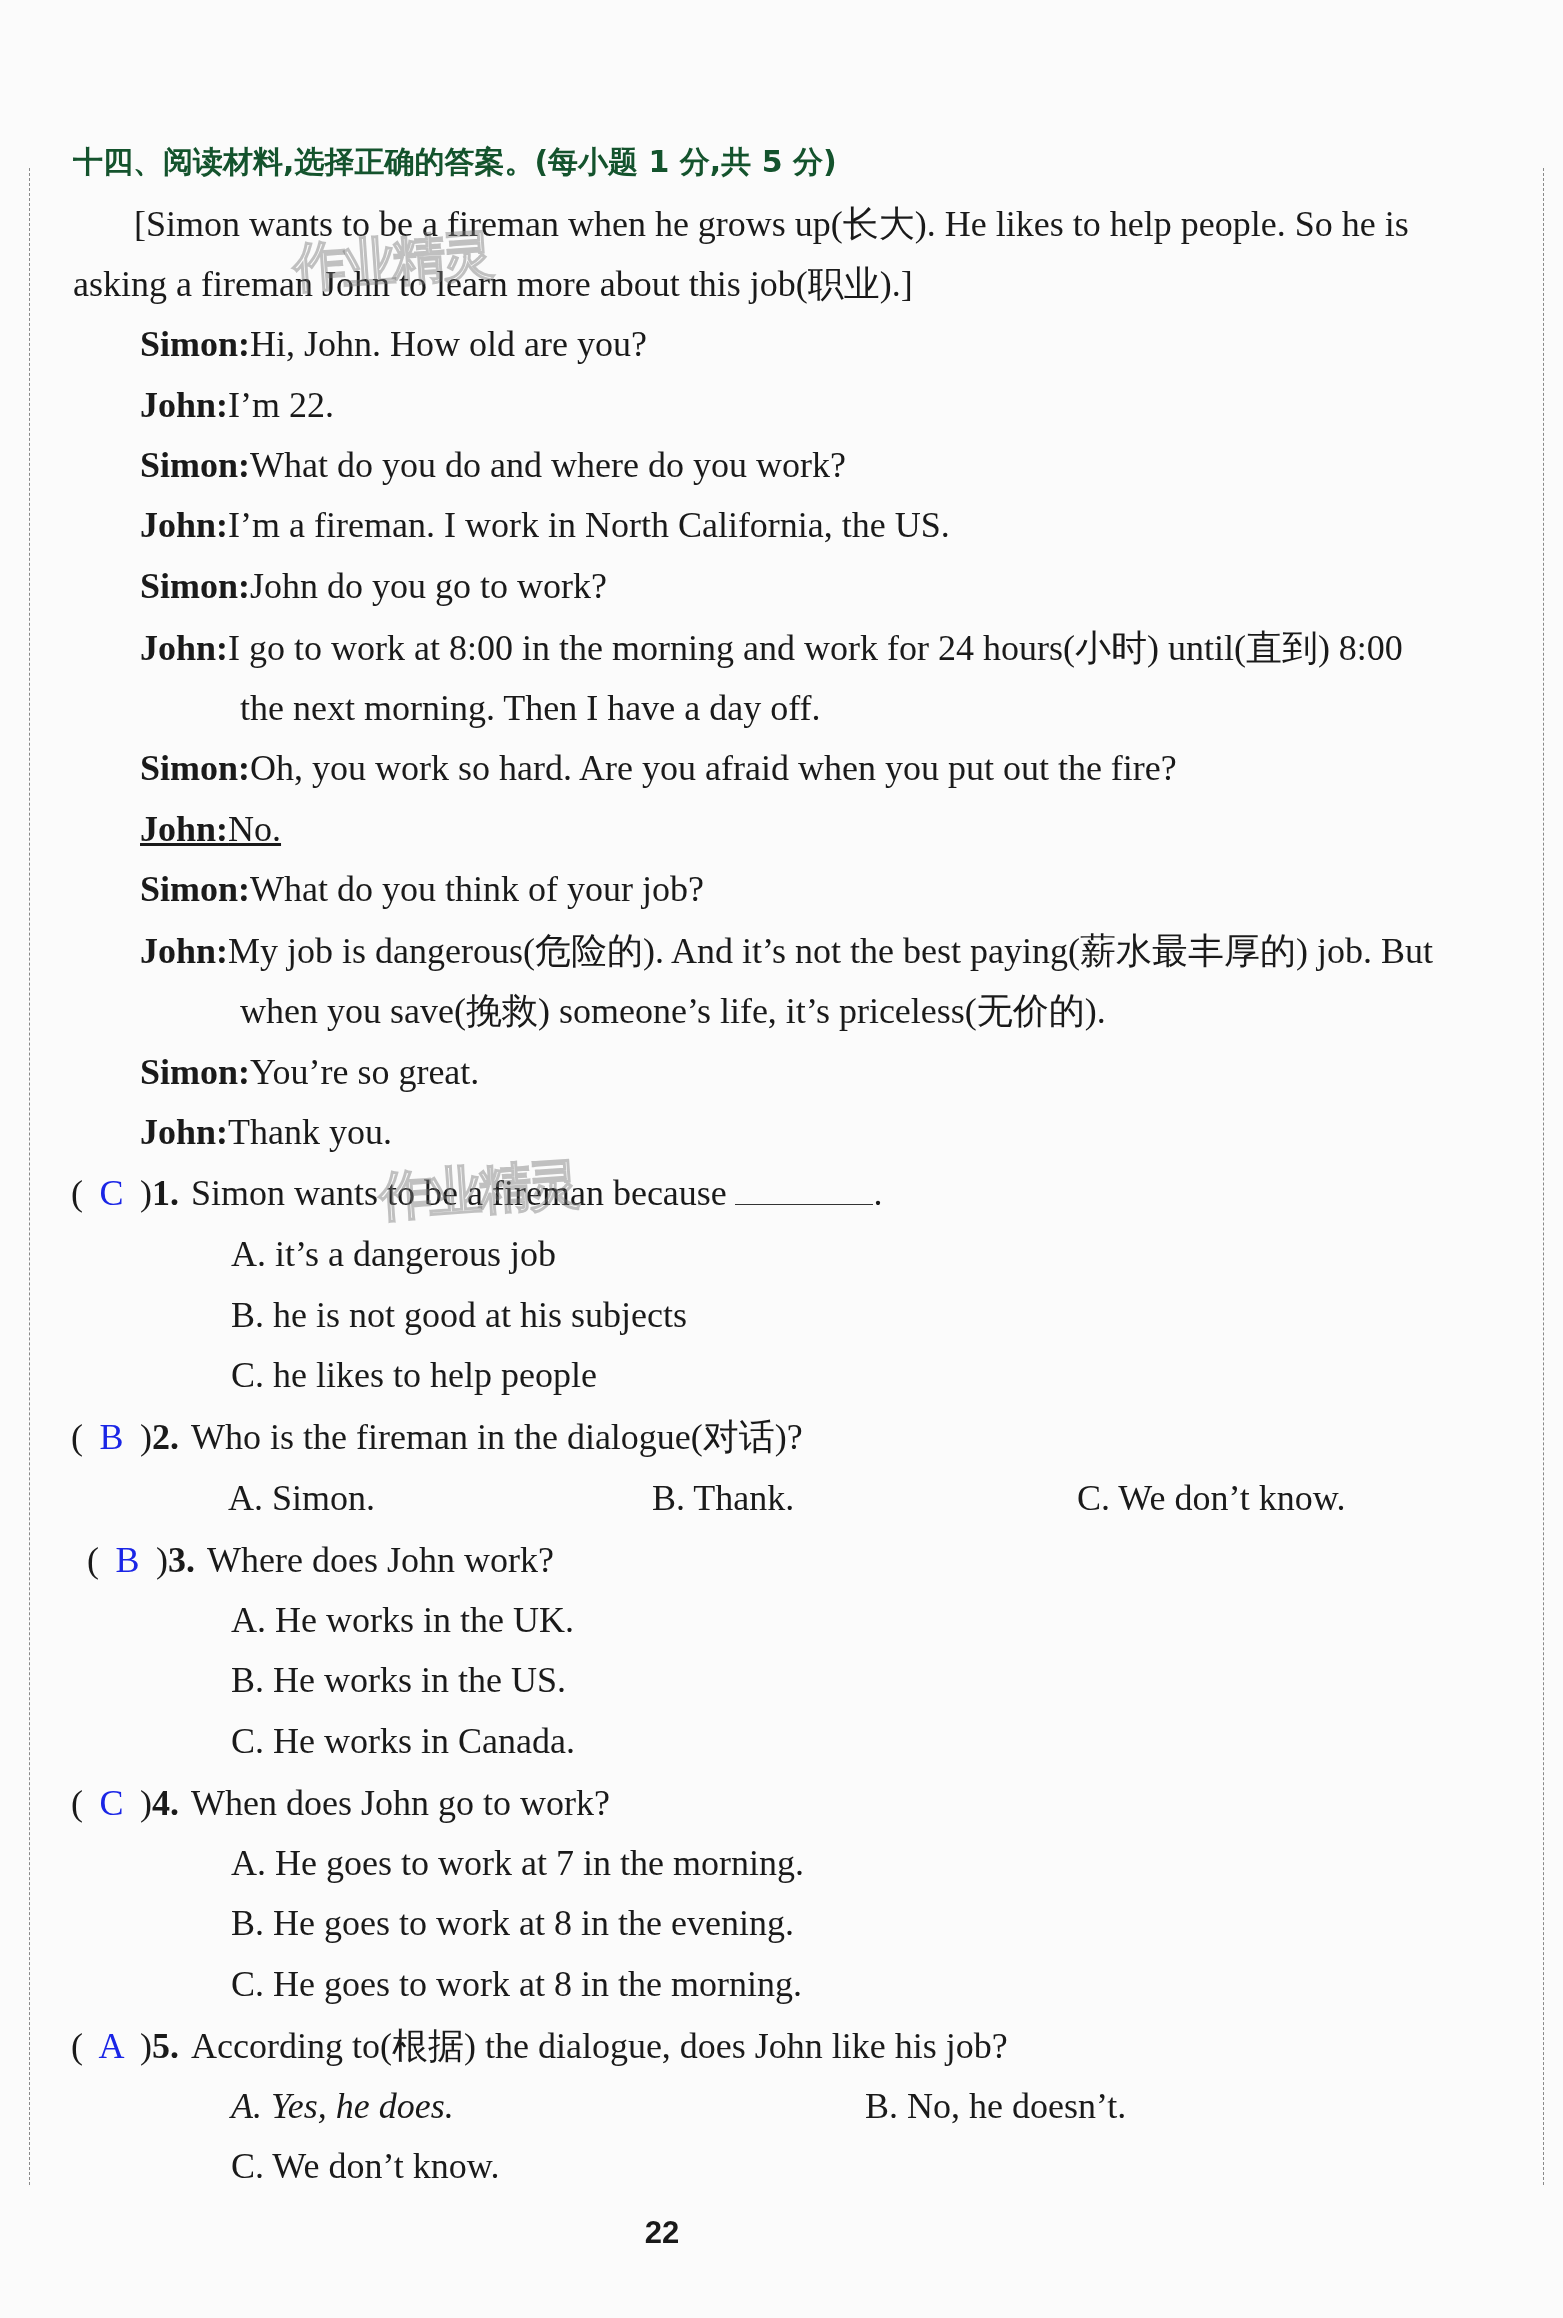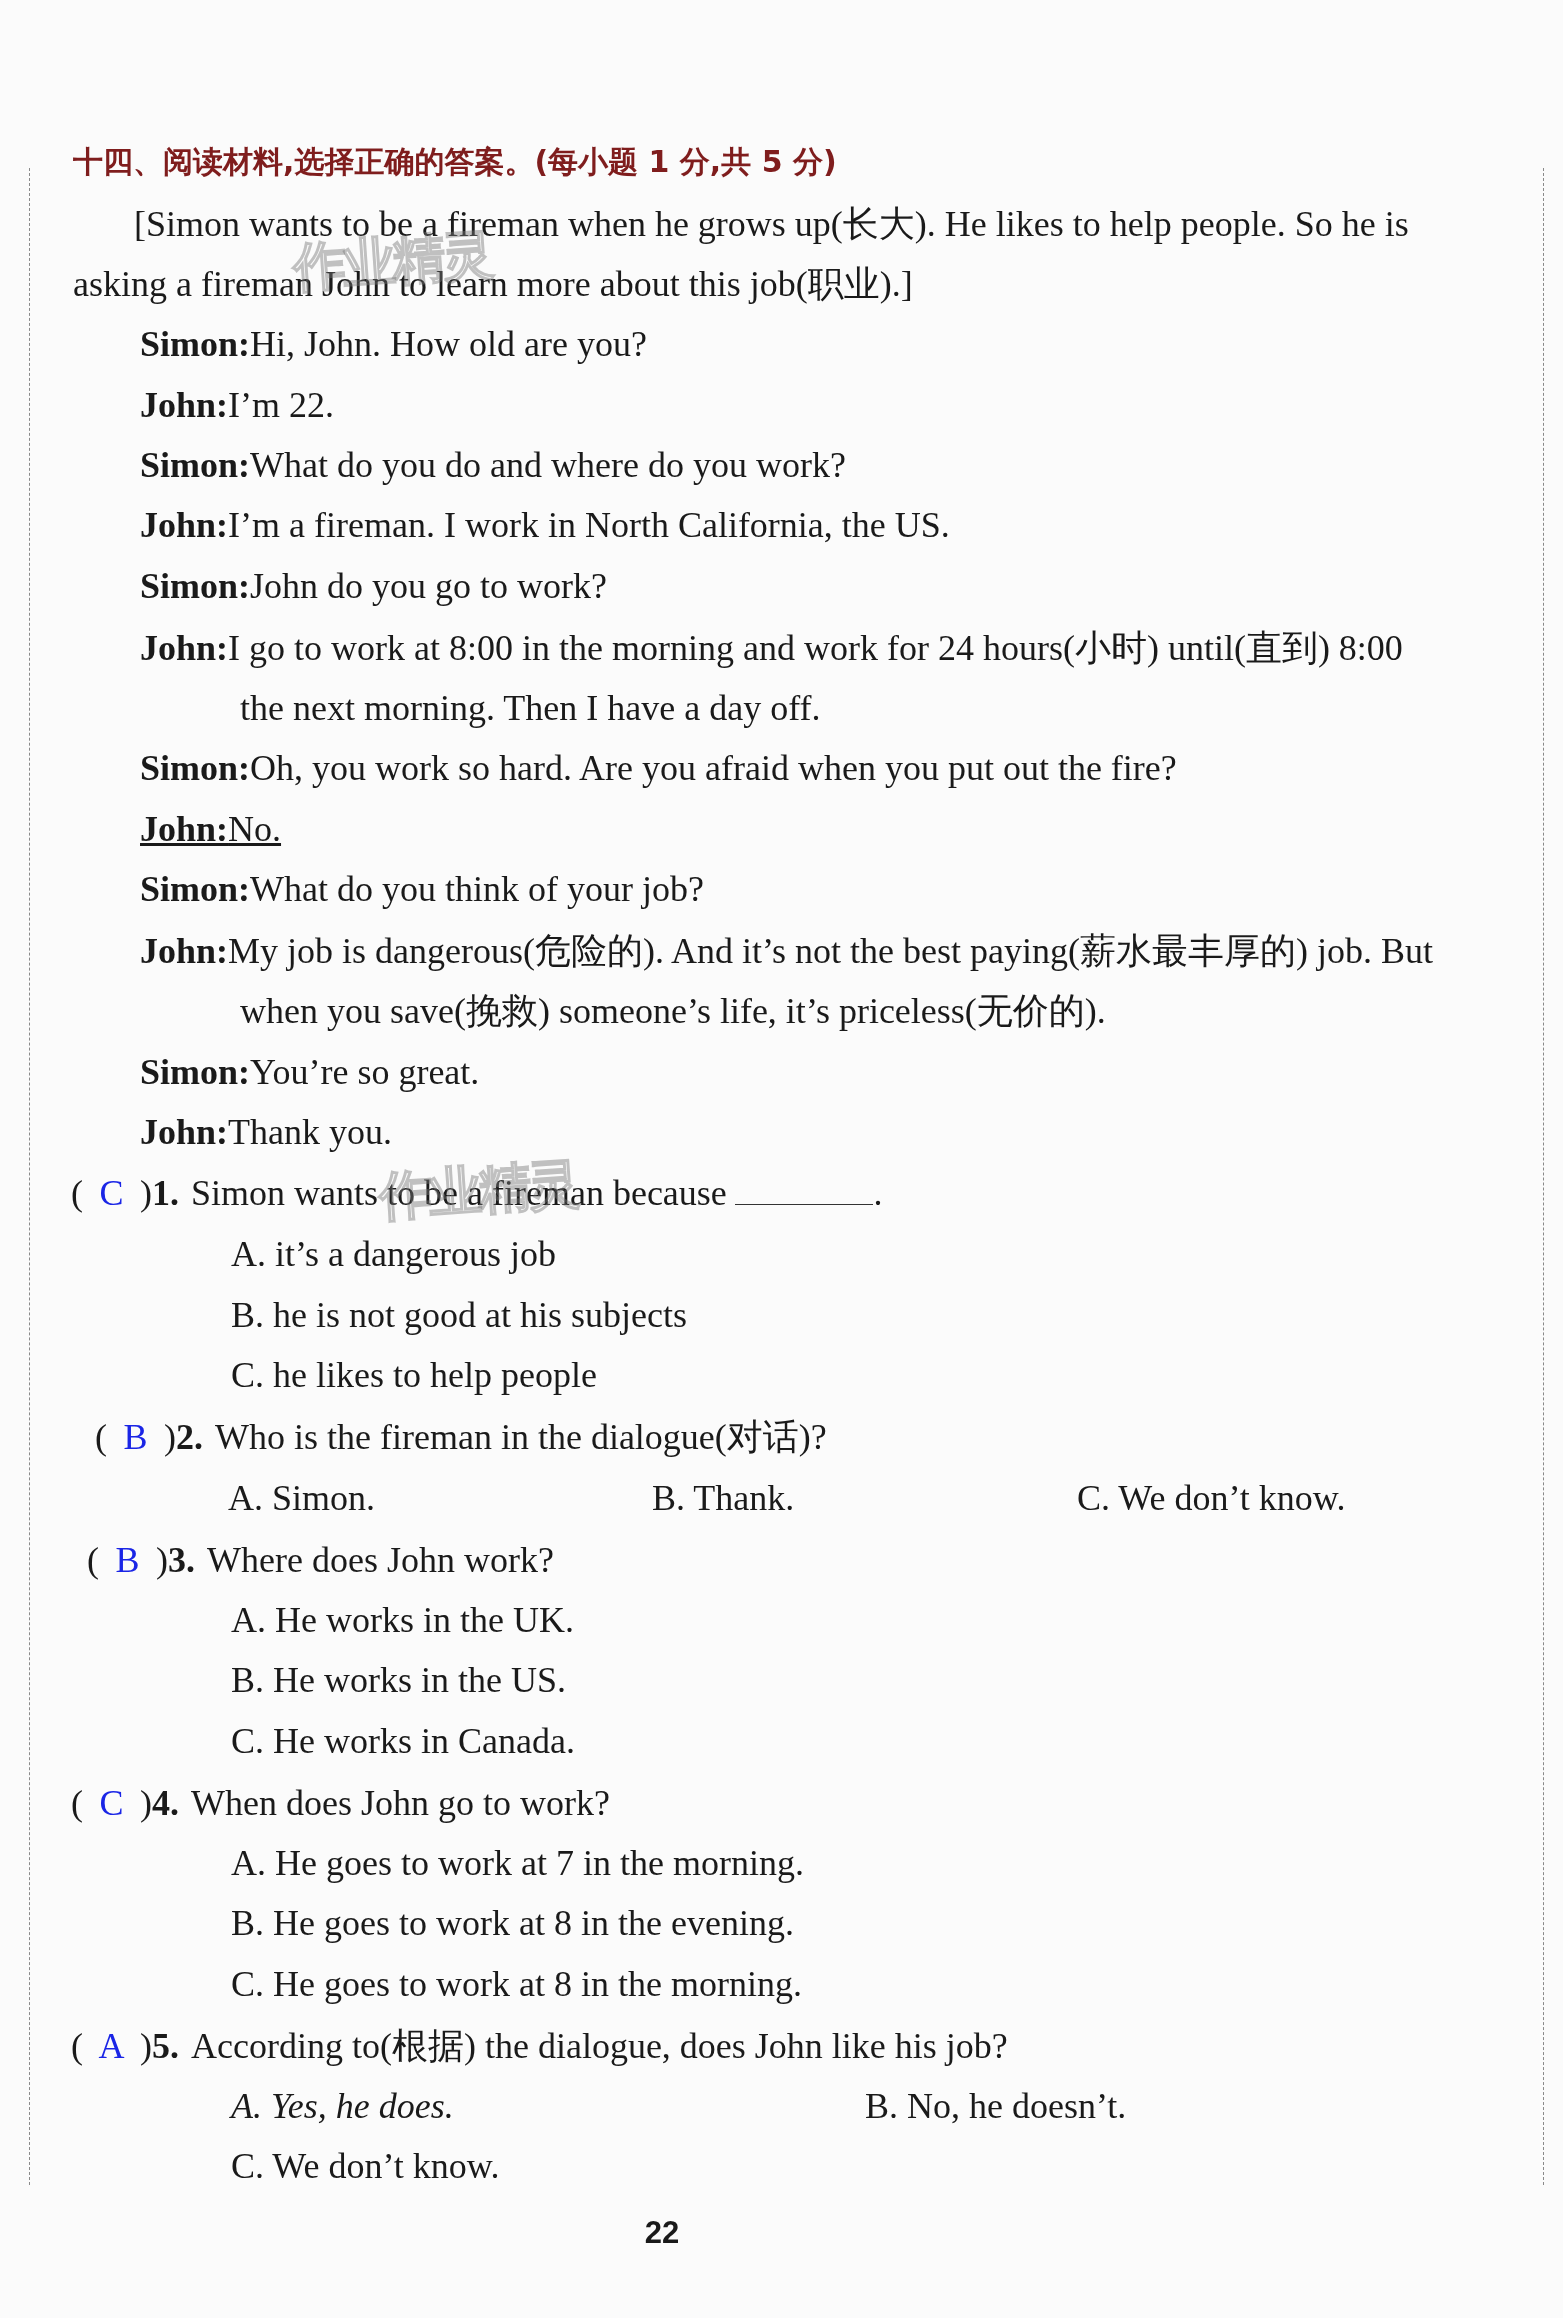--- a/index.html
+++ b/index.html
@@ -13,21 +13,21 @@
       position: absolute; top: 168px; height: 2017px; width: 0;
       border-left: 1.7px dashed #8a8a8a;
     }
     .dash-left { left: 29px; }
     .dash-right { left: 1543px; }
 
     .line { position: absolute; white-space: nowrap; font-size: 36px; line-height: 43px; }
     .heading {
       position: absolute; left: 73px; top: 140px; white-space: nowrap;
       font-family: "DejaVu Sans", "Liberation Sans", sans-serif;
-      font-weight: bold; font-size: 30px; line-height: 43px; color: #7f1d1d;
+      font-weight: bold; font-size: 30px; line-height: 43px; color: #14532d;
     }
     .spk { font-weight: bold; }
     .blank { display: inline-block; width: 138px; border-bottom: 1.7px solid #333; height: 29px; vertical-align: baseline; margin-left: 8.6px; }
     .ans { color: #1a25e6; display: inline-block; width: 57px; text-align: center; }
     .qnum { font-weight: bold; margin-right: 12px; }
     .page-num {
       position: absolute; left: 0; width: 1324px; top: 2215px; text-align: center;
       font-family: "Liberation Sans", "DejaVu Sans", sans-serif; font-weight: bold; font-size: 31px;
     }
     .watermark {
@@ -63,21 +63,21 @@
 <div class="line" style="left:140px; top:1051px;"><span class="spk">Simon:</span><span>You’re so great.</span></div>
 <div class="line" style="left:140px; top:1111px;"><span class="spk">John:</span><span>Thank you.</span></div>
 
 <div class="line" style="left:71px; top:1172px;">
   <span>(</span><span class="ans">C</span><span>)</span><span class="qnum">1.</span><span>Simon wants to be a fireman because</span><span class="blank"></span><span>.</span>
 </div>
 <div class="line" style="left:231px; top:1233px;">A.  it’s a dangerous job</div>
 <div class="line" style="left:231px; top:1294px;">B.  he is not good at his subjects</div>
 <div class="line" style="left:231px; top:1354px;">C.  he likes to help people</div>
 
-<div class="line" style="left:71px; top:1416px;margin-left:24px;">
+<div class="line" style="left:71px; top:1416px;">
   <span>(</span><span class="ans">B</span><span>)</span><span class="qnum">2.</span><span>Who is the fireman in the dialogue(对话)?</span>
 </div>
 <div class="line" style="left:228px; top:1477px;">A.  Simon.</div>
 <div class="line" style="left:652px; top:1477px;">B.  Thank.</div>
 <div class="line" style="left:1077px; top:1477px;">C.  We don’t know.</div>
 
 <div class="line" style="left:87px; top:1539px;">
   <span>(</span><span class="ans">B</span><span>)</span><span class="qnum">3.</span><span>Where does John work?</span>
 </div>
 <div class="line" style="left:231px; top:1599px;">A.  He works in the UK.</div>

